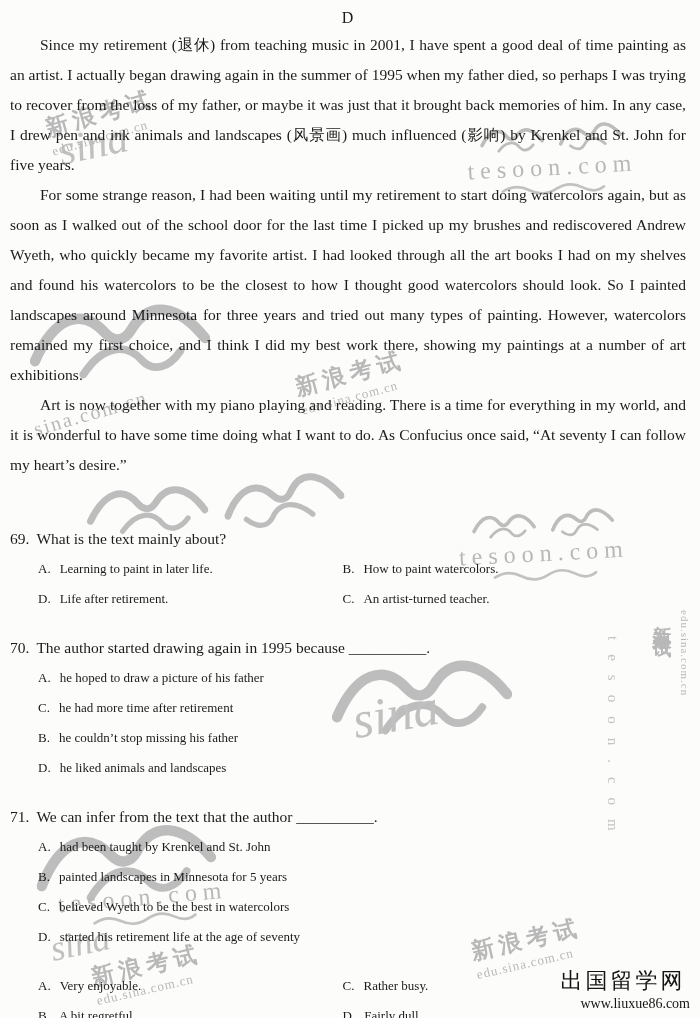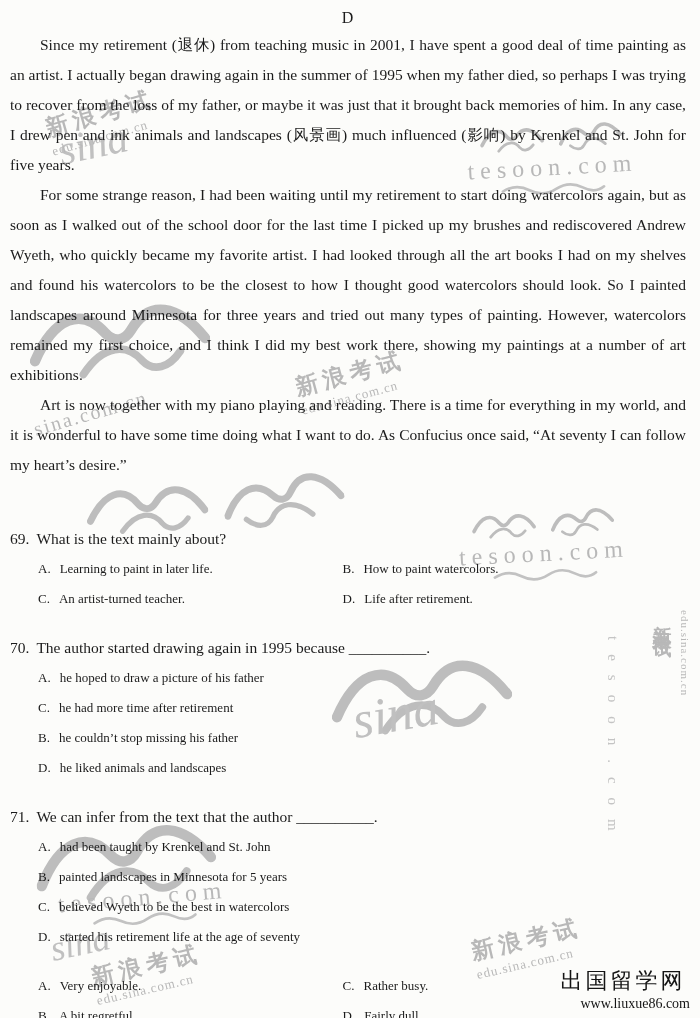--- a/index.html
+++ b/index.html
@@ -197,22 +197,22 @@
 
     <div class="questions">
 
       <div class="question">
         <div class="q-stem">
           <span class="q-num">69.</span><span>What is the text mainly about?</span>
         </div>
         <div class="options grid2">
           <div class="opt"><span class="opt-label">A.</span><span>Learning to paint in later life.</span></div>
           <div class="opt"><span class="opt-label">B.</span><span>How to paint watercolors.</span></div>
+          <div class="opt"><span class="opt-label">D.</span><span>Life after retirement.</span></div>
           <div class="opt"><span class="opt-label">C.</span><span>An artist-turned teacher.</span></div>
-          <div class="opt"><span class="opt-label">D.</span><span>Life after retirement.</span></div>
         </div>
       </div>
 
       <div class="question">
         <div class="q-stem">
           <span class="q-num">70.</span><span>The author started drawing again in 1995 because __________.</span>
         </div>
         <div class="options col1">
           <div class="opt"><span class="opt-label">A.</span><span>he hoped to draw a picture of his father</span></div>
           <div class="opt"><span class="opt-label">C.</span><span>he had more time after retirement</span></div>

